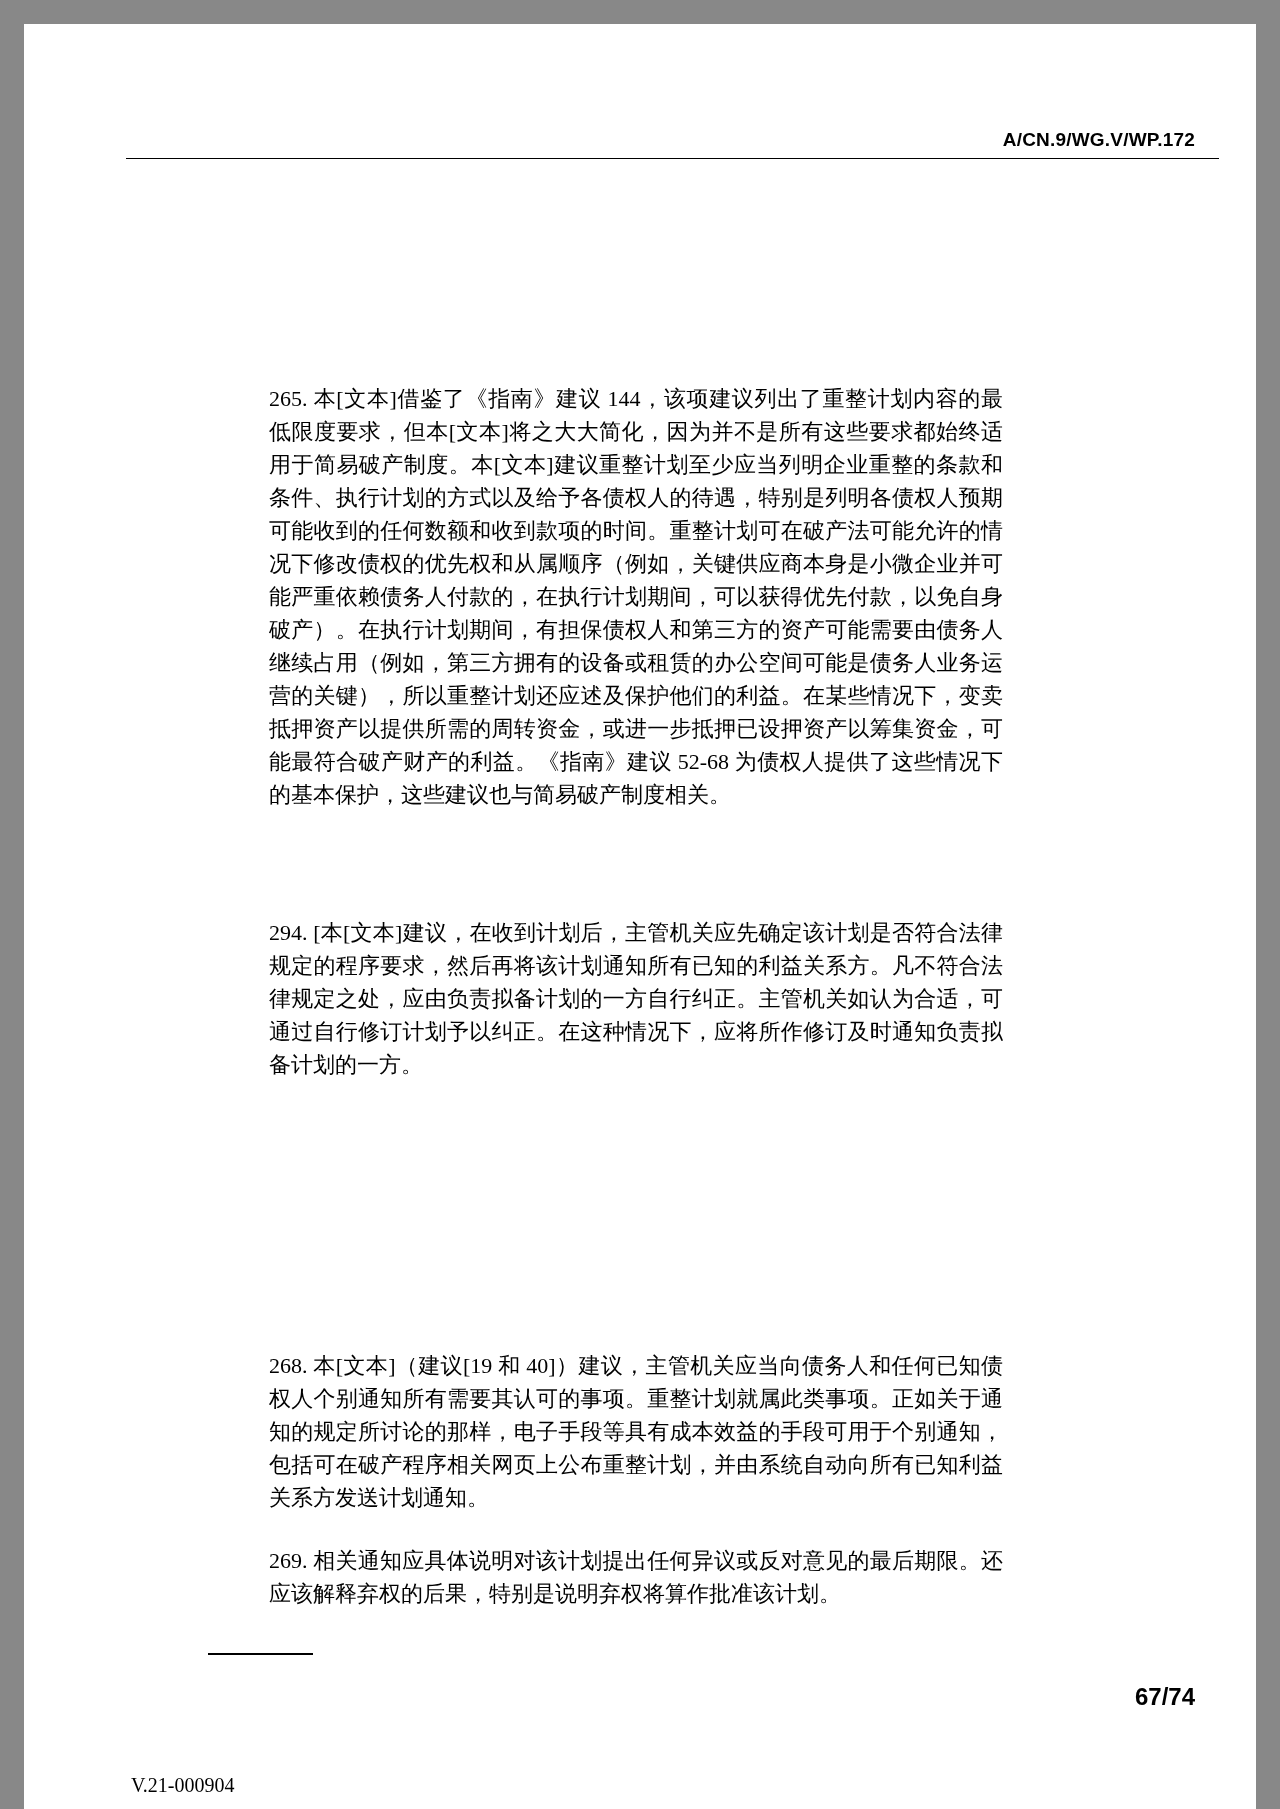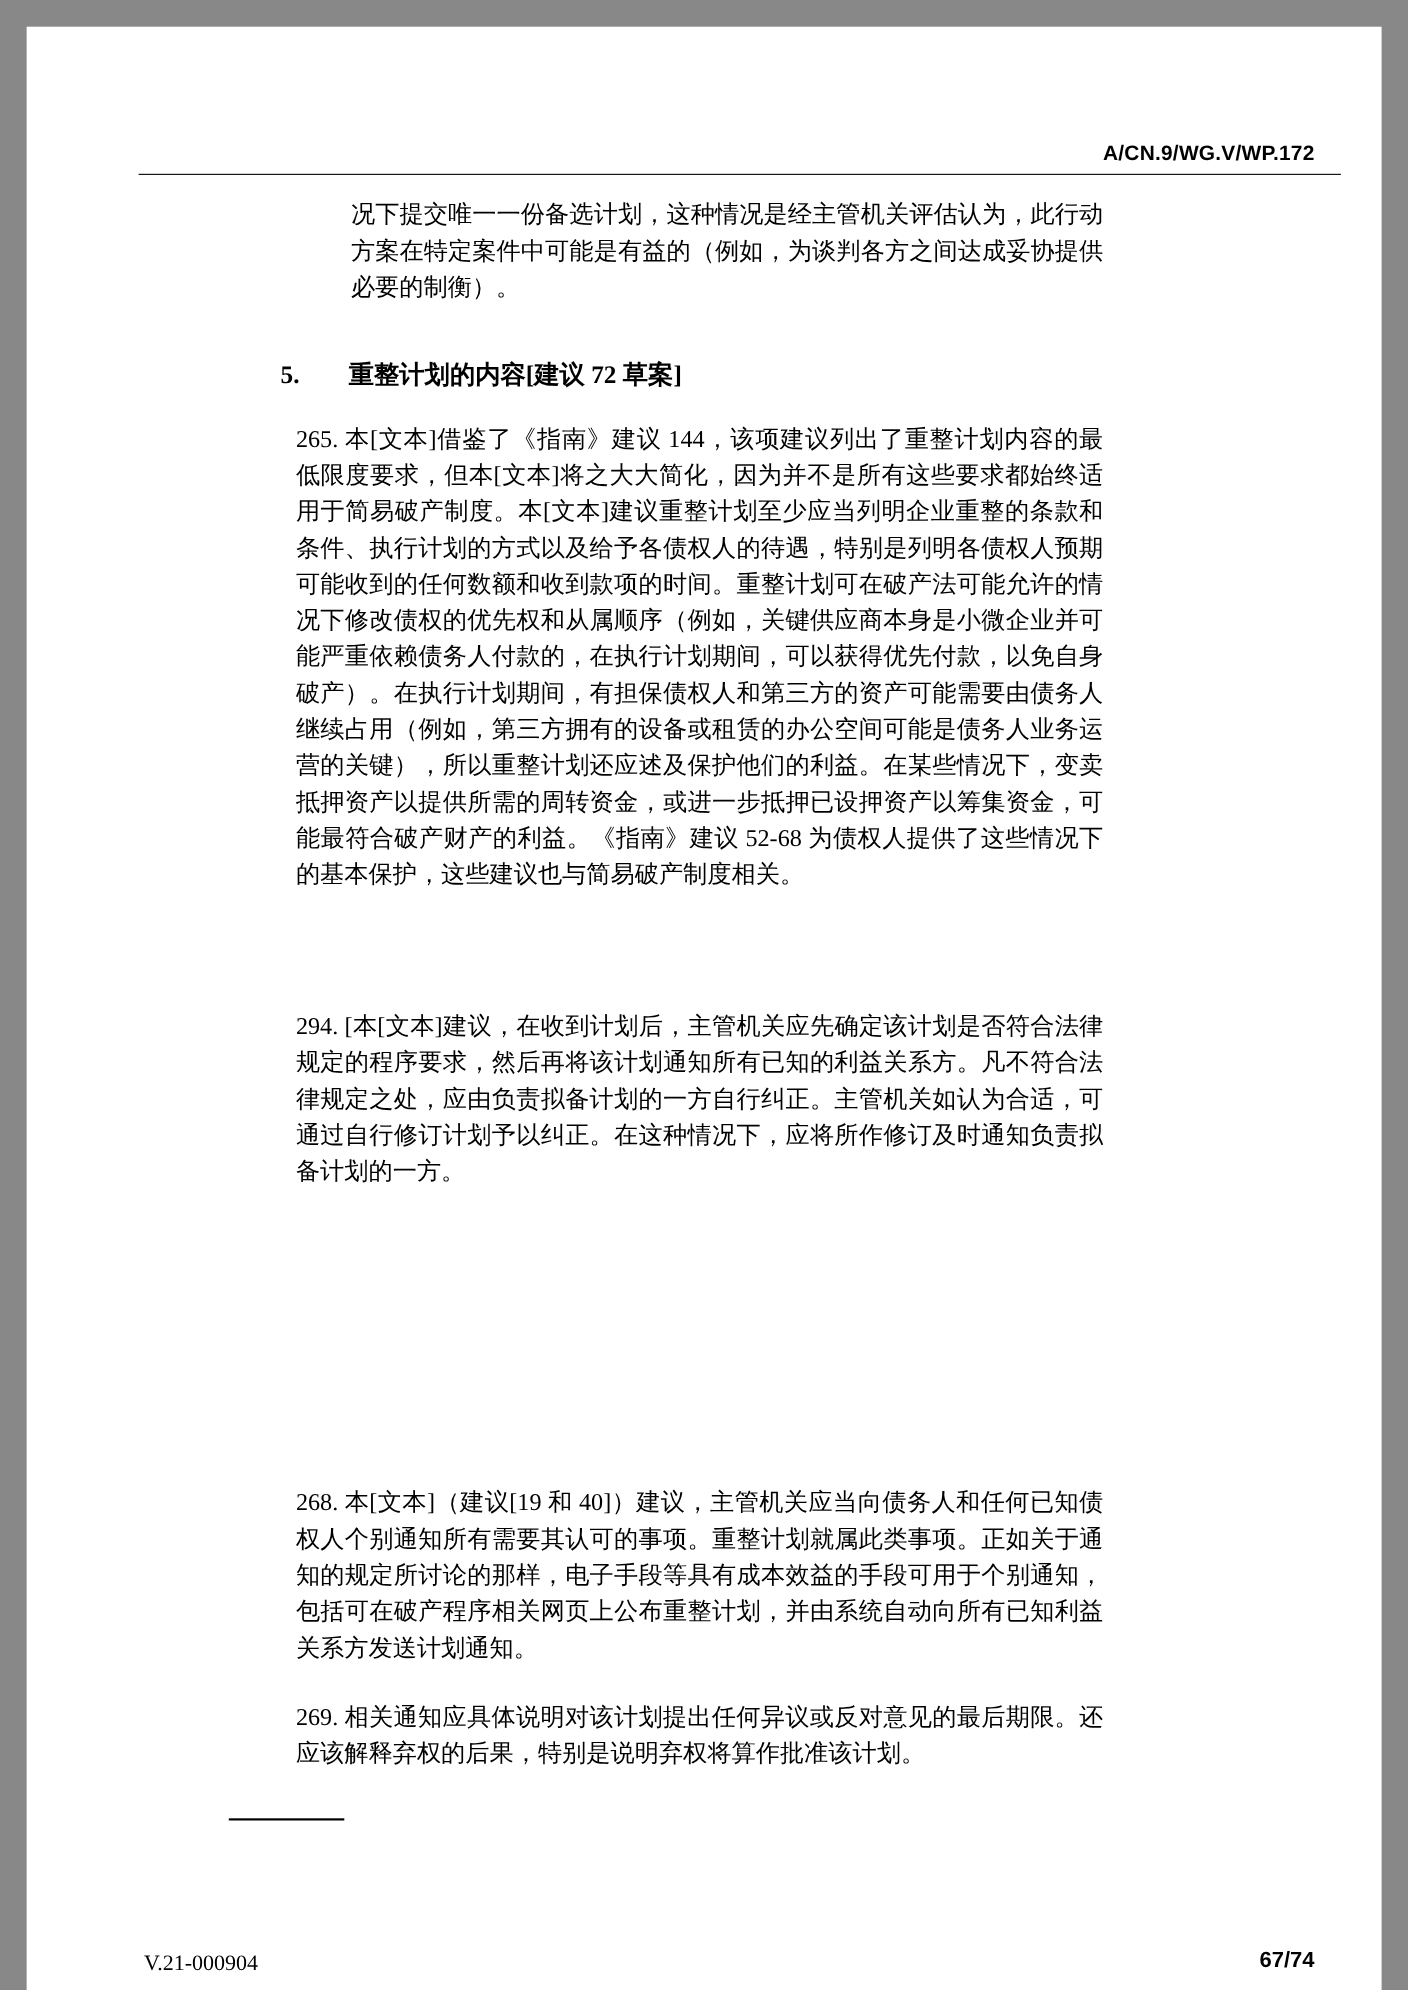--- a/index.html
+++ b/index.html
@@ -88,40 +88,36 @@
   
   .footer-doc-number {
     position: absolute;
     top: 1738px;
     left: 95px;
     font-size: 20px;
     font-family: "Liberation Serif", "DejaVu Serif", serif;
   }
   .footer-page-number {
     position: absolute;
-    top: 1735px;
+    top: 1647px;
     right: 97px;
     font-family: "Liberation Sans", "DejaVu Sans", sans-serif;
     font-weight: bold;
-    font-size: 20px;
+    font-size: 24px;
   }
 </style>
 </head>
 <body>
 
 <div class="page">
 
   <div class="doc-symbol">A/CN.9/WG.V/WP.172</div>
   <div class="header-rule"></div>
 
-  <p class="para intro-para">况下提交唯一一份备选计划，这种情况是经主管机关评估认为，此行动方案在特定案件中可能是有益的（例如，为谈判各方之间达成妥协提供必要的制衡）。</p>
 
-  <div class="section-heading heading-5">
-    <span class="sec-num">5.</span><span class="sec-title">重整计划的内容[建议 72 草案]</span>
-  </div>
 
   <p class="para p265">265. 本[文本]借鉴了《指南》建议 144，该项建议列出了重整计划内容的最低限度要求，但本[文本]将之大大简化，因为并不是所有这些要求都始终适用于简易破产制度。本[文本]建议重整计划至少应当列明企业重整的条款和条件、执行计划的方式以及给予各债权人的待遇，特别是列明各债权人预期可能收到的任何数额和收到款项的时间。重整计划可在破产法可能允许的情况下修改债权的优先权和从属顺序（例如，关键供应商本身是小微企业并可能严重依赖债务人付款的，在执行计划期间，可以获得优先付款，以免自身破产）。在执行计划期间，有担保债权人和第三方的资产可能需要由债务人继续占用（例如，第三方拥有的设备或租赁的办公空间可能是债务人业务运营的关键），所以重整计划还应述及保护他们的利益。在某些情况下，变卖抵押资产以提供所需的周转资金，或进一步抵押已设押资产以筹集资金，可能最符合破产财产的利益。《指南》建议 52-68 为债权人提供了这些情况下的基本保护，这些建议也与简易破产制度相关。</p>
 
 
   <p class="para p266">294. [本[文本]建议，在收到计划后，主管机关应先确定该计划是否符合法律规定的程序要求，然后再将该计划通知所有已知的利益关系方。凡不符合法律规定之处，应由负责拟备计划的一方自行纠正。主管机关如认为合适，可通过自行修订计划予以纠正。在这种情况下，应将所作修订及时通知负责拟备计划的一方。</p>
 
 
   <p class="para p268">268. 本[文本]（建议[19 和 40]）建议，主管机关应当向债务人和任何已知债权人个别通知所有需要其认可的事项。重整计划就属此类事项。正如关于通知的规定所讨论的那样，电子手段等具有成本效益的手段可用于个别通知，包括可在破产程序相关网页上公布重整计划，并由系统自动向所有已知利益关系方发送计划通知。</p>
 
   <p class="para p269">269. 相关通知应具体说明对该计划提出任何异议或反对意见的最后期限。还应该解释弃权的后果，特别是说明弃权将算作批准该计划。</p>

